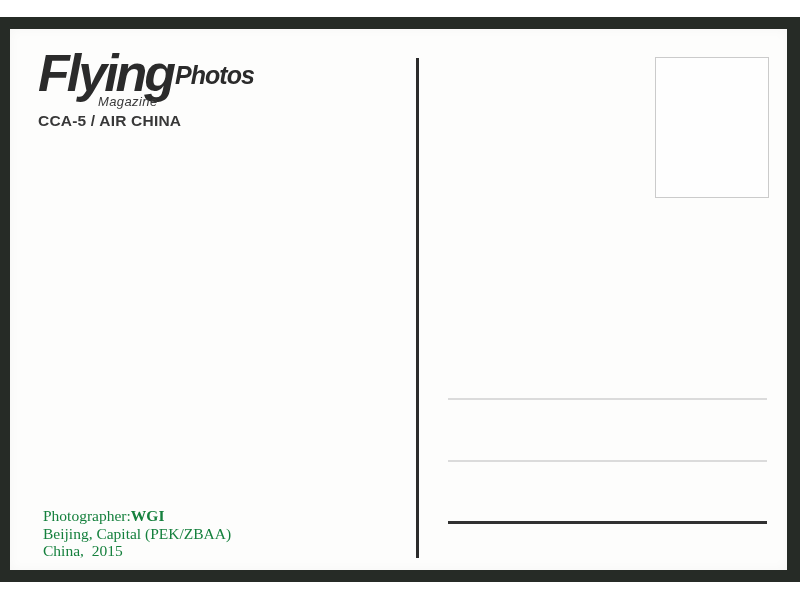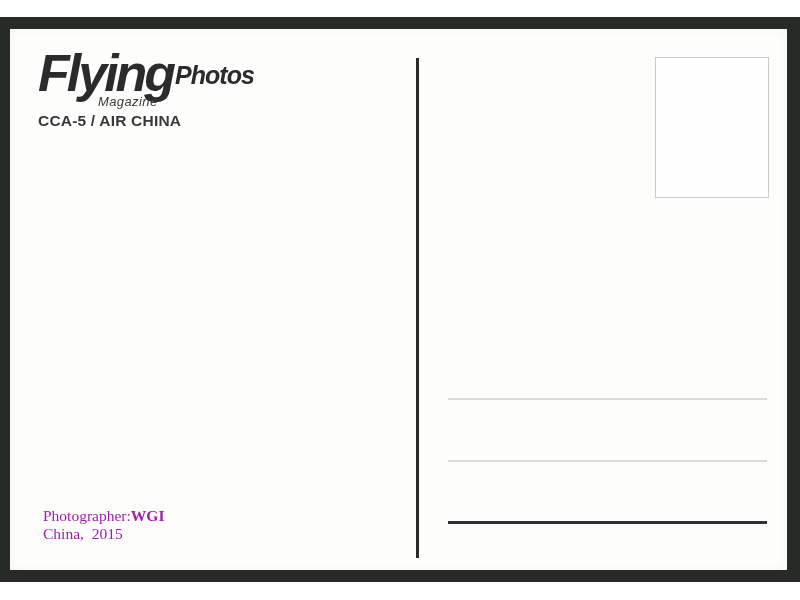--- a/index.html
+++ b/index.html
@@ -118,21 +118,21 @@
   .addr.l2 { top: 431px; }
   .addr.l3 { top: 492px; }
   
   .credits {
     position: absolute;
     left: 33px;
     top: 478px;
     font-family: "Liberation Serif", serif;
     font-size: 15.5px;
     line-height: 17.5px;
-    color: #a21caf;
+    color: #15803d;
   }
   .cred-line { white-space: pre; }
   .cred-line b { font-weight: bold; }
 </style>
 </head>
 <body>
 
 <div class="page">
   <div class="frame">
     <div class="card">
@@ -150,18 +150,19 @@
       <div class="divider"></div>
 
       <div class="stamp"></div>
 
       <div class="addr light l1"></div>
       <div class="addr light l2"></div>
       <div class="addr dark l3"></div>
 
       <div class="credits">
         <div class="cred-line"><span>Photographer:</span><b>WGI</b></div>
+        <div class="cred-line">Beijing, Capital (PEK/ZBAA)</div>
         <div class="cred-line">China,  2015</div>
       </div>
 
     </div>
   </div>
 </div>
 
 </body></html>

